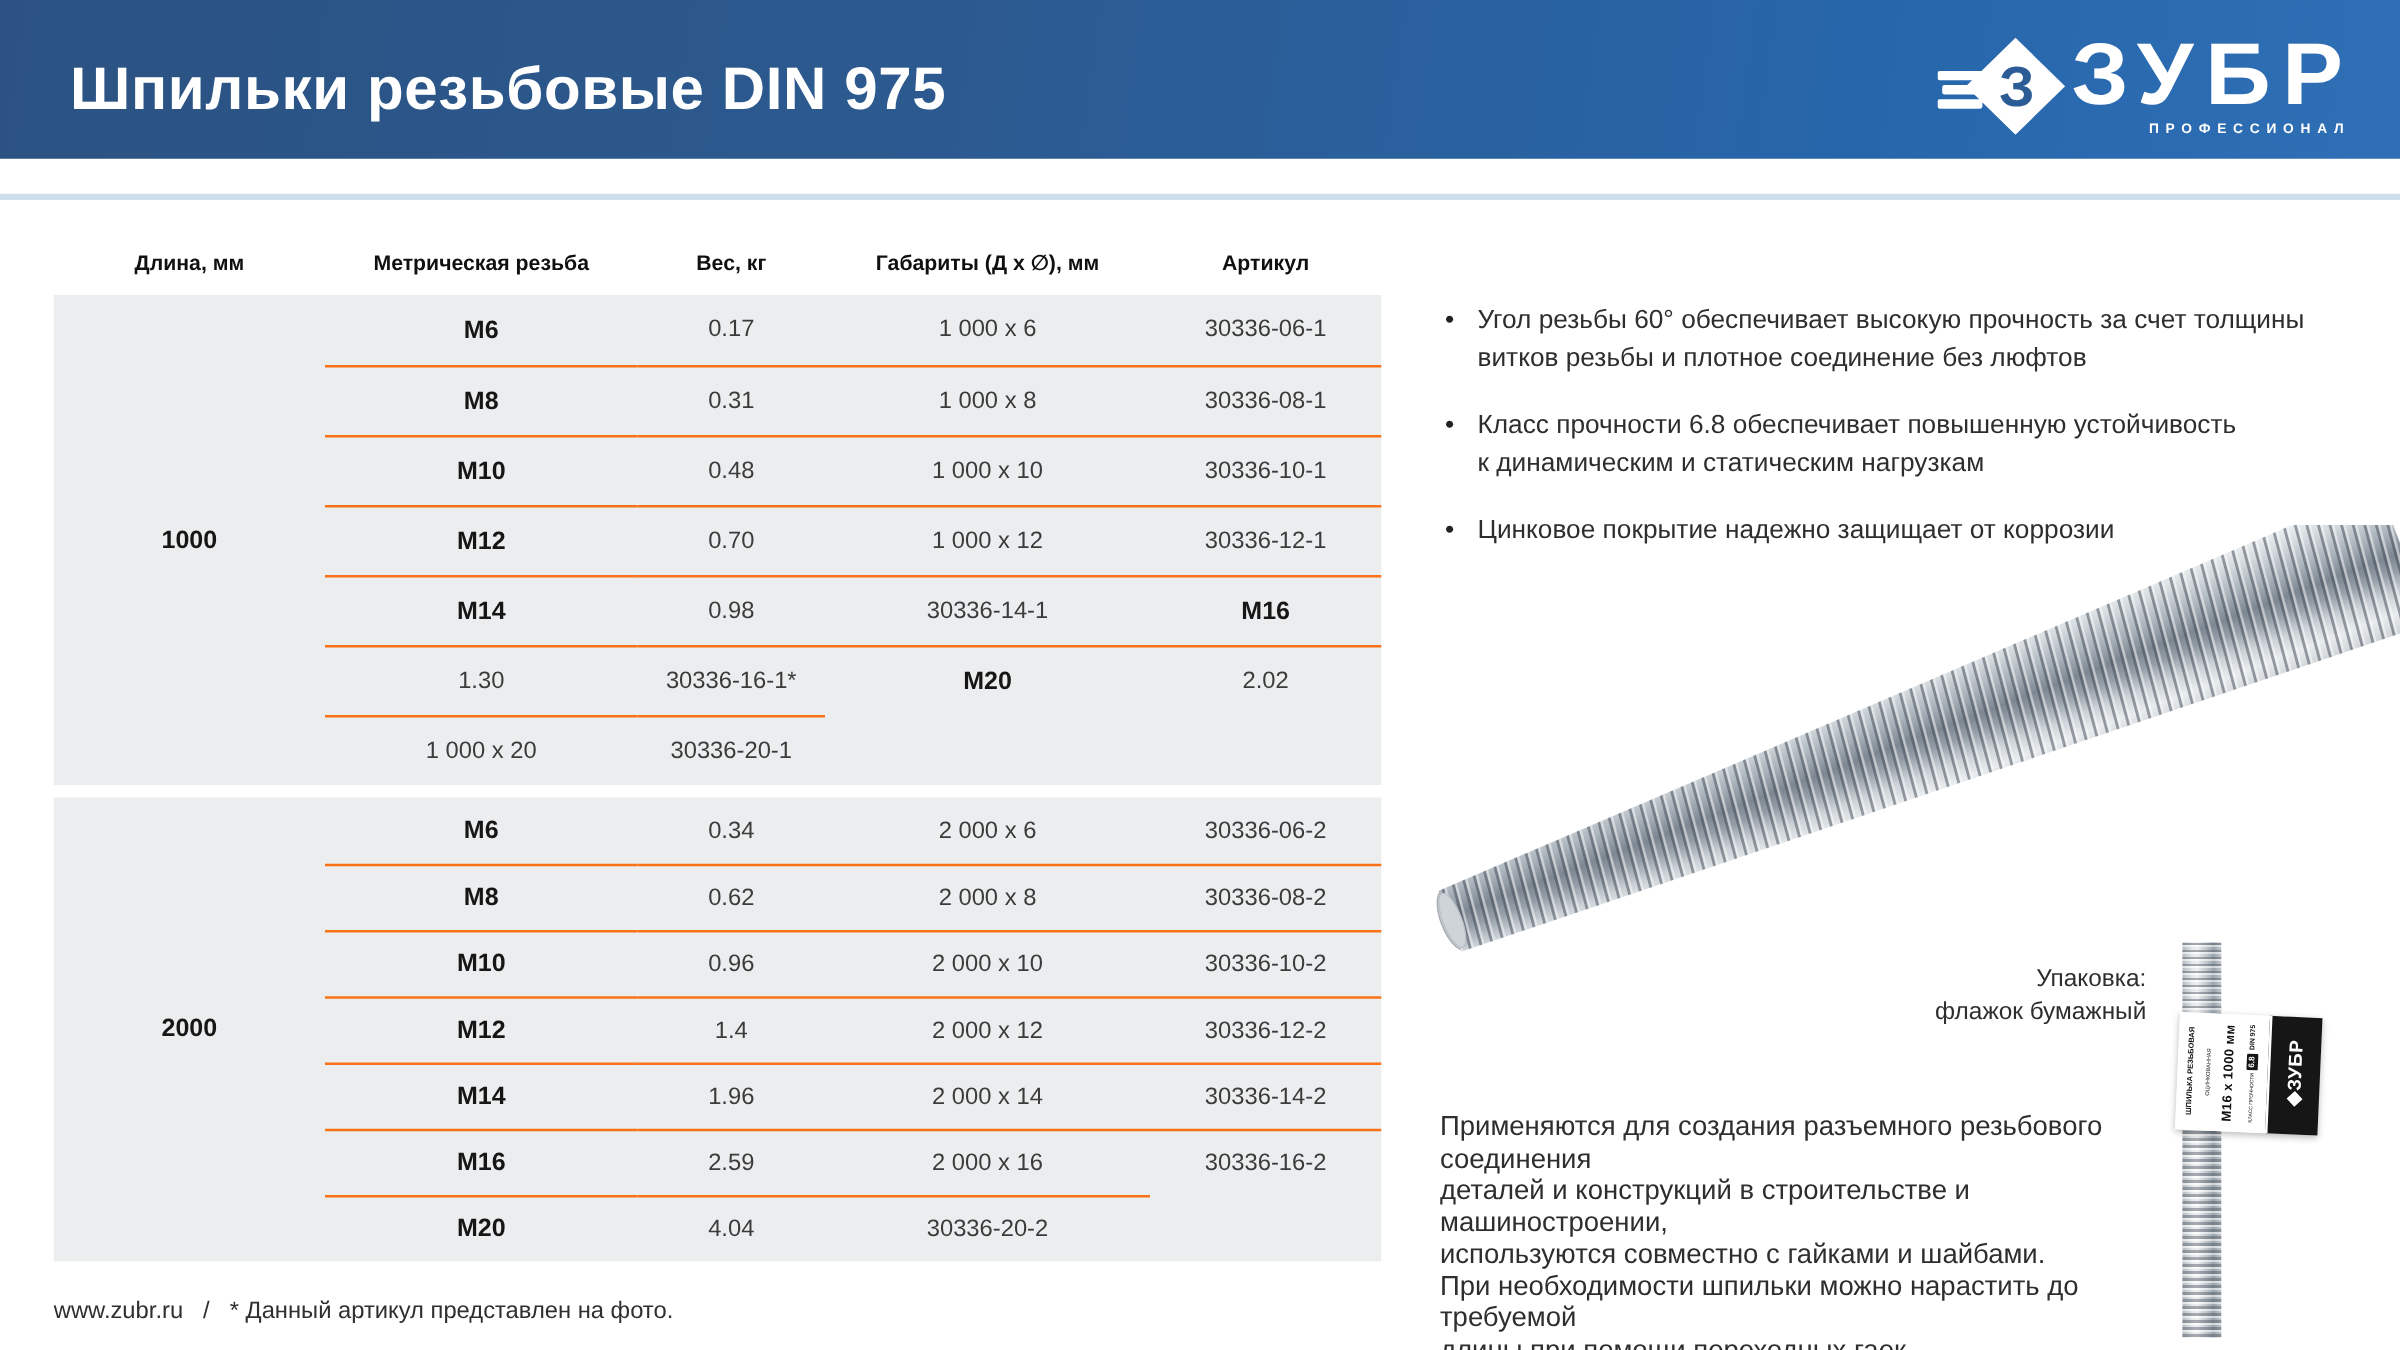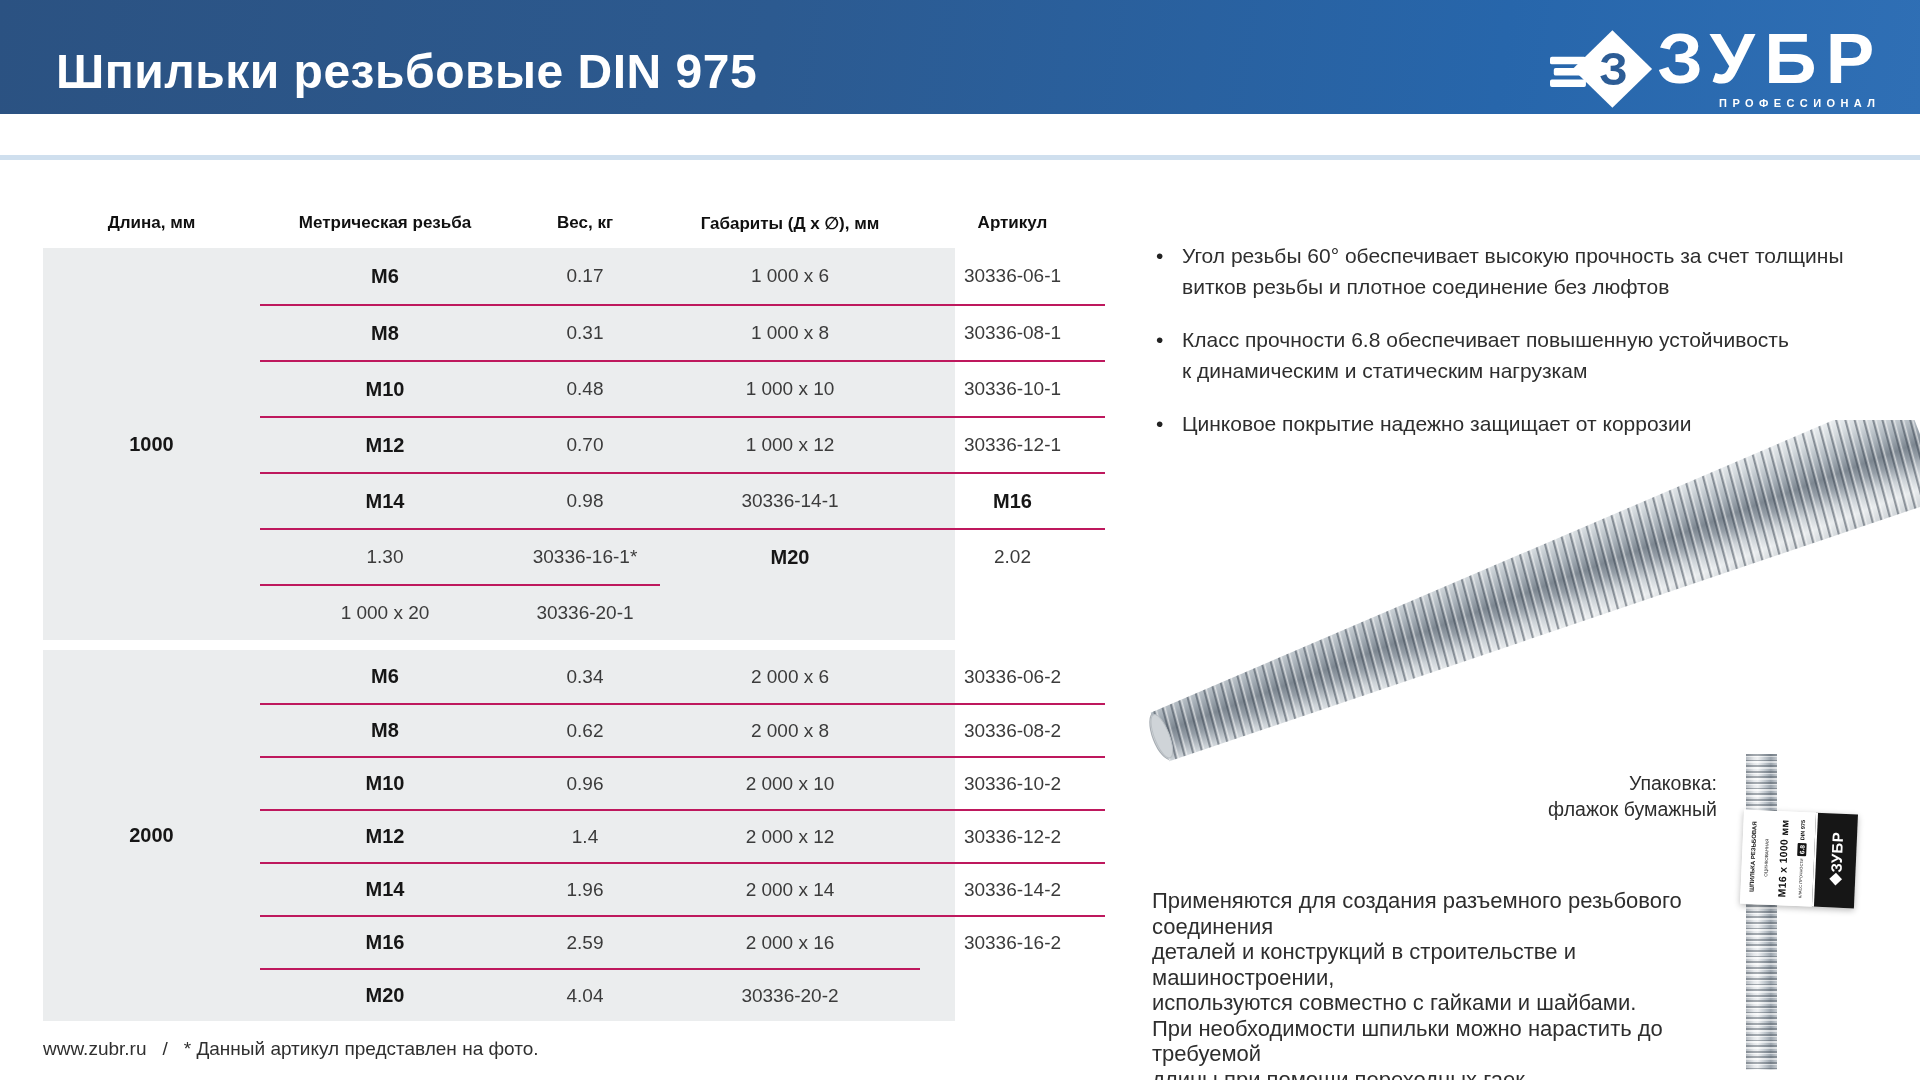--- a/index.html
+++ b/index.html
@@ -7,21 +7,21 @@
   body {
     font-family: "Liberation Sans", "DejaVu Sans", sans-serif;
     background: #ffffff;
     position: relative;
     overflow: hidden;
   }
   .page { position: relative; width: 1920px; height: 1080px; background: #fff; }
 
   
   .hdr {
-    position: absolute; left: 0; top: 0; width: 1920px; height: 114px;
+    position: absolute; left: 0; top: 0; width: 1920px; height: 127px;
     background: linear-gradient(98deg, #2b5282 0%, #2c5a90 40%, #2766ab 78%, #2f6fb5 100%);
   }
   .hdr-strip {
     position: absolute; left: 0; top: 155px; width: 1920px; height: 5px;
     background: #cfdfee;
   }
   .page-title {
     position: absolute; left: 56px; top: 46px;
     font-size: 48px; font-weight: bold; color: #ffffff; letter-spacing: 0.5px;
     line-height: 52px; white-space: nowrap;
@@ -32,21 +32,21 @@
   .brand {
     font-size: 70px; line-height: 66px; font-weight: bold; color: #ffffff;
     letter-spacing: 9px; margin-right: -9px; transform: scaleX(1.04); transform-origin: right;
   }
   .brand-sub {
     margin-top: 5px; font-size: 11px; font-weight: bold; color: #ffffff;
     letter-spacing: 5.4px; margin-right: -5.4px;
   }
 
   
-  .spec-table { position: absolute; left: 43px; top: 198px; width: 912px; }
+  .spec-table { position: absolute; left: 43px; top: 186px; width: 1062px; }
   .thead {
     display: grid; grid-template-columns: 217px 250px 150px 260px 185px;
     height: 50px; background: #ffffff;
   }
   .thead .th {
     display: flex; align-items: center; justify-content: center;
     font-size: 17px; font-weight: bold; color: #101010; white-space: nowrap;
   }
   .tgroup {
     display: grid; grid-template-columns: 217px 250px 150px 260px 185px;
@@ -55,21 +55,21 @@
   }
   .tgroup.g2 { grid-auto-rows: 53px; }
   .tgap { height: 10px; background: #ffffff; }
   .tgroup .len {
     grid-row: 1 / span 7; grid-column: 1;
     display: flex; align-items: center; justify-content: center;
     font-size: 20px; font-weight: bold; color: #161616;
   }
   .tgroup .cell {
     display: flex; align-items: center; justify-content: center;
-    font-size: 19px; color: #3b3b3b; border-top: 2px solid #be185d;
+    font-size: 19px; color: #3b3b3b; border-top: 2px solid #f97316;
     white-space: nowrap;
   }
   .tgroup > :nth-child(-n+5) { border-top: none; }
   .tgroup .cell.thread { font-size: 20px; font-weight: bold; color: #161616; }
 
   
   .bullets { position: absolute; left: 1156px; top: 240px; width: 760px; list-style: none; }
   .bullets li { display: flex; margin-bottom: 22px; }
   .bullets .dot { width: 26px; font-size: 21px; line-height: 31px; color: #222; flex: 0 0 26px; }
   .bullets .btxt { font-size: 21px; line-height: 31px; color: #2e2e2e; white-space: pre-line; }

